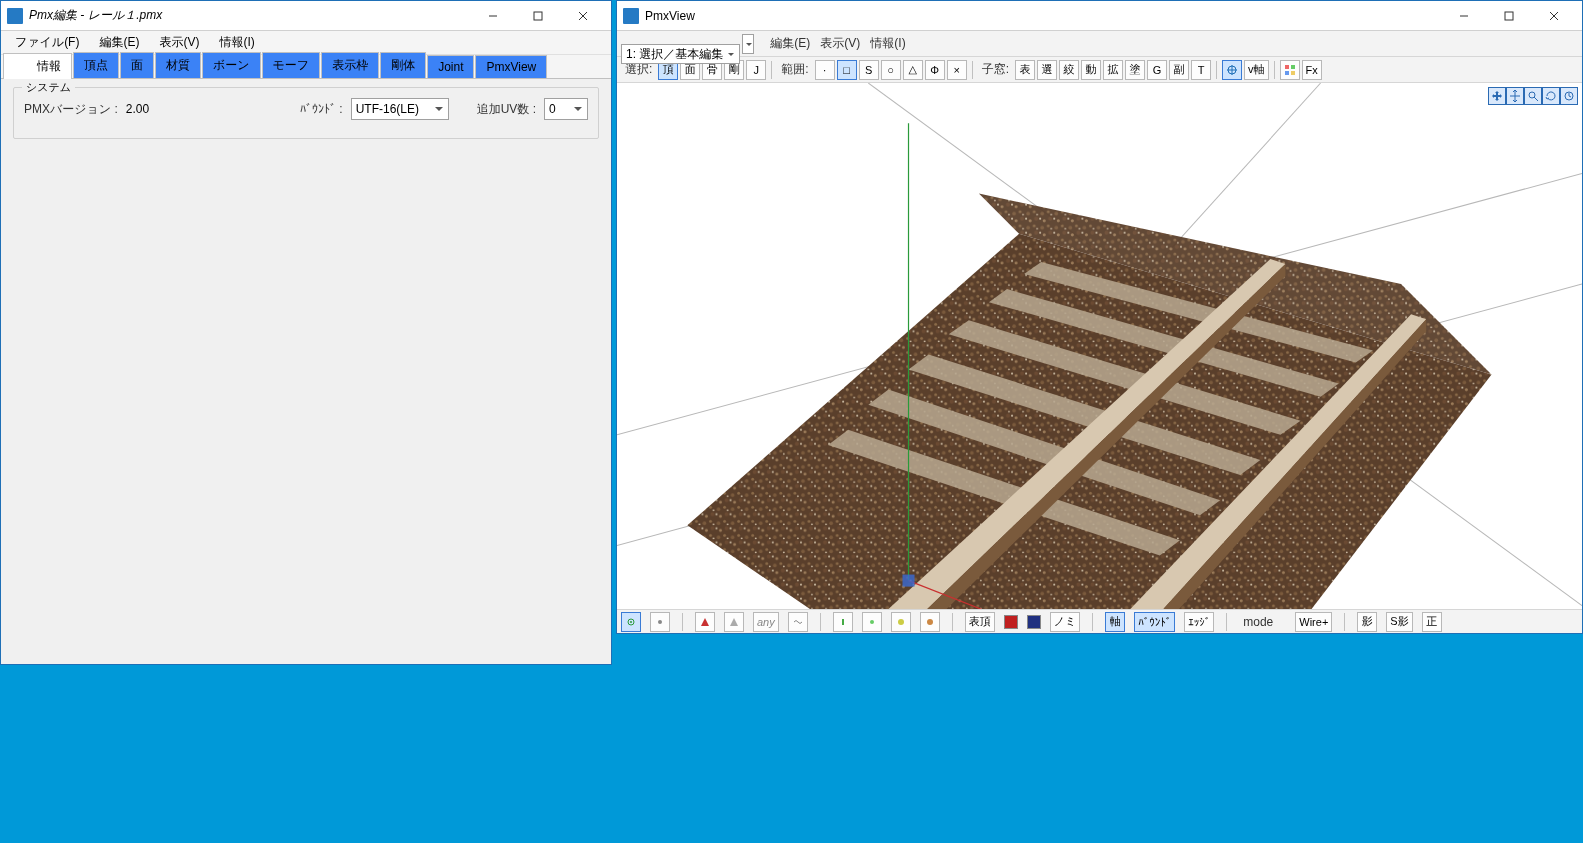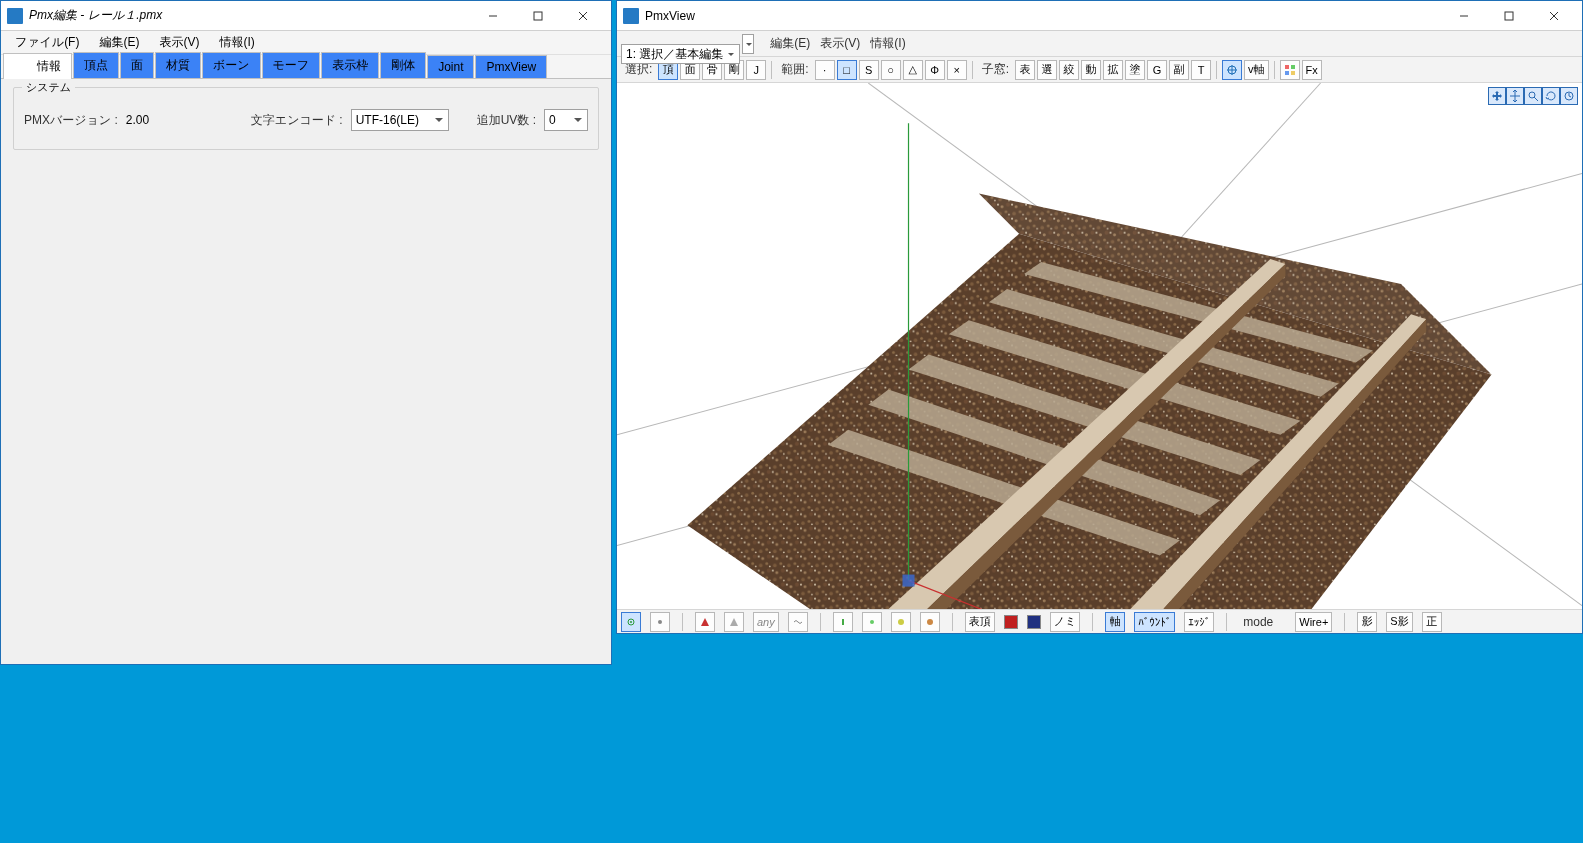--- a/index.html
+++ b/index.html
@@ -15,21 +15,21 @@
 .win-btn svg { width: 10px; height: 10px; }
 
 .menu { height: 24px; display: flex; align-items: center; padding: 0 4px; background: #f5f5f5; border-bottom: 1px solid #e0e0e0; }
 .menu span { padding: 3px 10px; cursor: default; }
 
 .tabs { height: 24px; display: flex; align-items: flex-end; padding: 0 2px; background: #f5f5f5; border-bottom: 1px solid #c0c0c0; }
 .tabs .tab { padding: 4px 10px; border: 1px solid #c0c0c0; border-bottom: none; background: #3b82f6; margin-right: 1px; cursor: default; }
 .tabs .tab.active { background: #fff; position: relative; top: 1px; padding-left: 33px; }
 
 .panel { flex: 1; background: #f0f0f0; padding: 8px 12px; overflow: auto; }
-.group { border: 1px solid #d0d0d0; border-radius: 2px; padding: 15px 10px 12px; margin-bottom: 10px; position: relative; }
+.group { border: 1px solid #d0d0d0; border-radius: 2px; padding: 4px 10px 12px; margin-bottom: 10px; position: relative; }
 .group > legend, .group > .leg { position: absolute; top: -8px; left: 8px; background: #f0f0f0; padding: 0 4px; font-size: 11px; }
 .row { display: flex; align-items: center; margin: 6px 0; gap: 8px; }
 .row label { white-space: nowrap; color: #333; }
 .val { color: #000; }
 select { height: 22px; border: 1px solid #a0a0a0; background: #fff; padding: 0 18px 0 4px; appearance: none; position: relative; }
 .sel-wrap { position: relative; display: inline-block; }
 .sel-wrap::after { content: ""; position: absolute; right: 6px; top: 50%; width: 0; height: 0; border: 4px solid transparent; border-top-color: #555; transform: translateY(-2px); pointer-events: none; }
 input[type=text] { height: 22px; border: 1px solid #a0a0a0; padding: 0 4px; background: #fff; }
 textarea { border: 1px solid #a0a0a0; background: #fff; resize: none; }
 .tgl { display: flex; }
@@ -110,21 +110,21 @@
     <div class="tab">PmxView</div>
   </div>
 
   <div class="panel">
     <div class="group">
       <span class="leg">システム</span>
       <div class="row">
         <label>PMXバージョン :</label>
         <span class="val">2.00</span>
         <span style="flex:1"></span>
-        <label>文字エンコード :</label>
+        <label>ﾊﾞｳﾝﾄﾞ :</label>
         <span class="sel-wrap"><select style="width:98px"><option>UTF-16(LE)</option></select></span>
         <label style="margin-left:20px">追加UV数 :</label>
         <span class="sel-wrap"><select style="width:44px"><option>0</option></select></span>
       </div>
     </div>
 
   </div>
 </div>
 
 <div class="vw">

